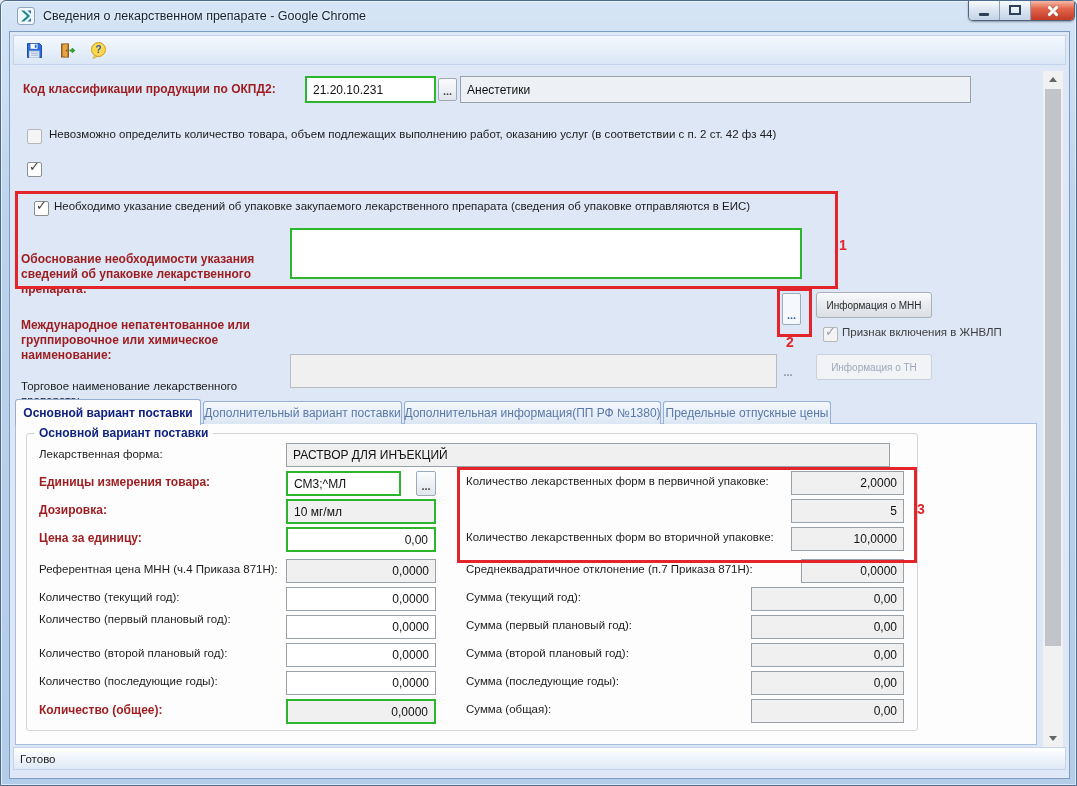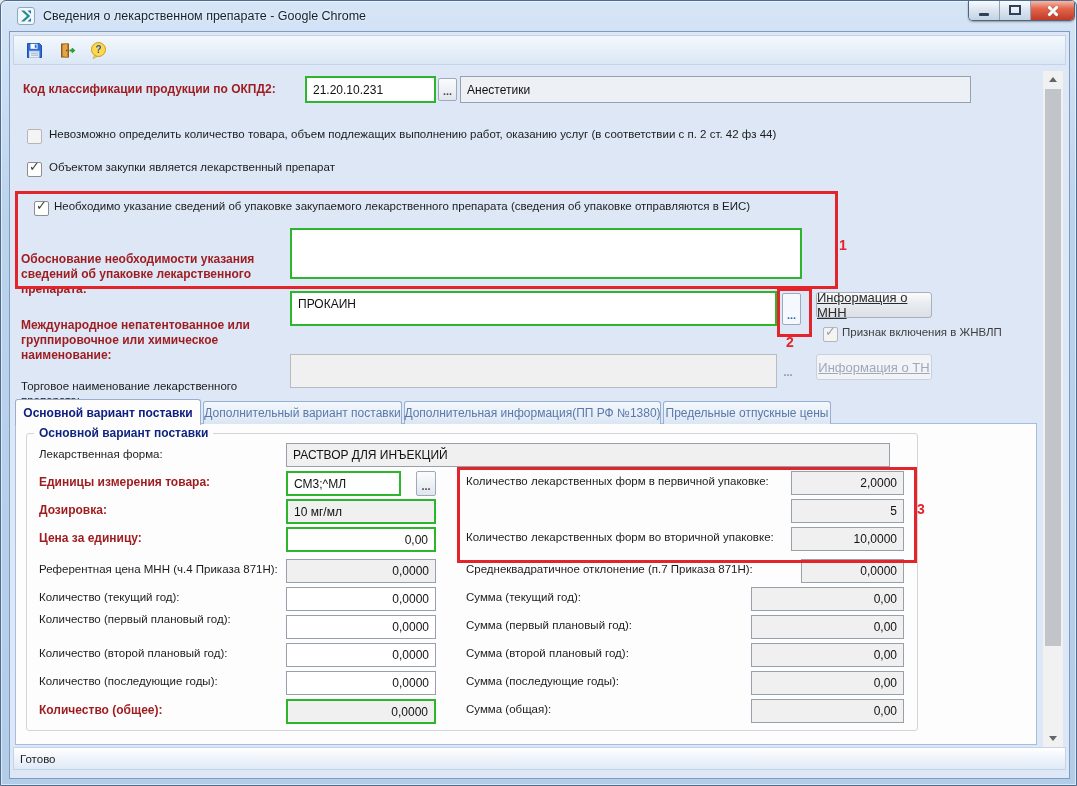--- a/index.html
+++ b/index.html
@@ -33,21 +33,21 @@
          display:flex;align-items:center;padding:0 6px;z-index:3;overflow:hidden;}
   .field.green{border:2px solid #2eb52e;}
   .field.ro{background:#f0f0f1;}
   .field.num{justify-content:flex-end;}
   .field.top{align-items:flex-start;padding-top:4px;}
   .browse{position:absolute;box-sizing:border-box;background:linear-gradient(#fbfcfd,#e1e6ed);border:1px solid #9daabb;border-radius:2px;
           font-size:11px;font-weight:bold;color:#444;display:flex;align-items:flex-end;justify-content:center;padding-bottom:3px;z-index:3;}
   .browse.blue{color:#2e64a8;background:#f5f8fc;}
   .browse.plain{border:none;background:none;color:#8a94a2;}
   .btn{position:absolute;box-sizing:border-box;background:linear-gradient(#fafbfc,#e8ebef 45%,#dcdfe5);border:1px solid #a8b0bc;
-       border-radius:3px;font-size:13px;color:#2b2b2b;display:flex;align-items:center;justify-content:center;z-index:3;text-decoration:underline;}
+       border-radius:3px;font-size:10px;color:#2b2b2b;display:flex;align-items:center;justify-content:center;z-index:3;}
   .btn.disabled{color:#9fa8ba;background:#f1f3f7;border-color:#c9d1dc;}
   .cb{position:absolute;width:13px;height:13px;background:#fff;border:1px solid #8e8e8e;border-radius:2px;z-index:3;}
   .cb.dis{background:#f4f4f4;border-color:#b6b6b6;}
   .cb .mark{position:absolute;left:1px;top:-4px;font-size:13px;font-weight:bold;color:#3c3c3c;}
   .cb.dis .mark{color:#9aa0a8;}
   .cb-label{position:absolute;font-size:11.5px;color:#1c1c1c;white-space:nowrap;z-index:3;}
   
   .tab{position:absolute;top:400px;height:23px;box-sizing:border-box;background:linear-gradient(#f4f8fd,#dbe6f4);
        border:1px solid #96aed2;border-bottom:none;border-radius:3px 3px 0 0;color:#5b79a8;font-size:12px;
        display:flex;align-items:center;justify-content:center;z-index:2;white-space:nowrap;}
@@ -127,35 +127,33 @@
   <div class="field green" style="left:304px;top:75px;width:131px;height:27px">21.20.10.231</div>
   <div class="browse" style="left:437px;top:77px;width:19px;height:23px">...</div>
   <div class="field ro" style="left:459px;top:75px;width:511px;height:27px;background:#edf0f5">Анестетики</div>
 
   <div class="cb dis" style="left:26px;top:128px"></div>
   <div class="cb-label" style="left:48px;top:127px">Невозможно определить количество товара, объем подлежащих выполнению работ, оказанию услуг (в соответствии с п. 2 ст. 42 фз 44)</div>
 
   <div class="cb" style="left:26px;top:161px">
       <span class="mark">✓</span>
     </div>
-  <div class="cb-label" style="left:48px;top:160px">Объектом закупки является лекарственный препарат</div>
 
   <div class="ann-box" style="left:14px;top:190px;width:817px;height:92px"></div>
   <div class="ann-num" style="left:838px;top:236px">1</div>
 
   <div class="cb" style="left:33px;top:200px">
       <span class="mark">✓</span>
     </div>
   <div class="cb-label" style="left:53px;top:199px">Необходимо указание сведений об упаковке закупаемого лекарственного препарата (сведения об упаковке отправляются в ЕИС)</div>
 
   <div class="lbl req wrap" style="left:20px;top:229px">Обоснование необходимости указания сведений об упаковке лекарственного препарата:</div>
   <div class="field green top" style="left:289px;top:227px;width:512px;height:51px"></div>
 
   <div class="lbl req wrap" style="left:20px;top:295px">Международное непатентованное или группировочное или химическое наименование:</div>
-  <div class="field green top" style="left:289px;top:290px;width:487px;height:35px">ПРОКАИН</div>
   <div class="ann-box" style="left:776px;top:287px;width:29px;height:43px"></div>
   <div class="browse blue" style="left:781px;top:292px;width:19px;height:32px">...</div>
   <div class="ann-num" style="left:785px;top:333px">2</div>
   <div class="btn" style="left:815px;top:291px;width:116px;height:26px">Информация о МНН</div>
   <div class="cb dis" style="left:822px;top:326px">
       <span class="mark">✓</span>
     </div>
   <div class="cb-label" style="left:841px;top:325px;color:#3e3e3e">Признак включения в ЖНВЛП</div>
 
   <div class="lbl wrap" style="left:20px;top:356px">Торговое наименование лекарственного препарата:</div>

